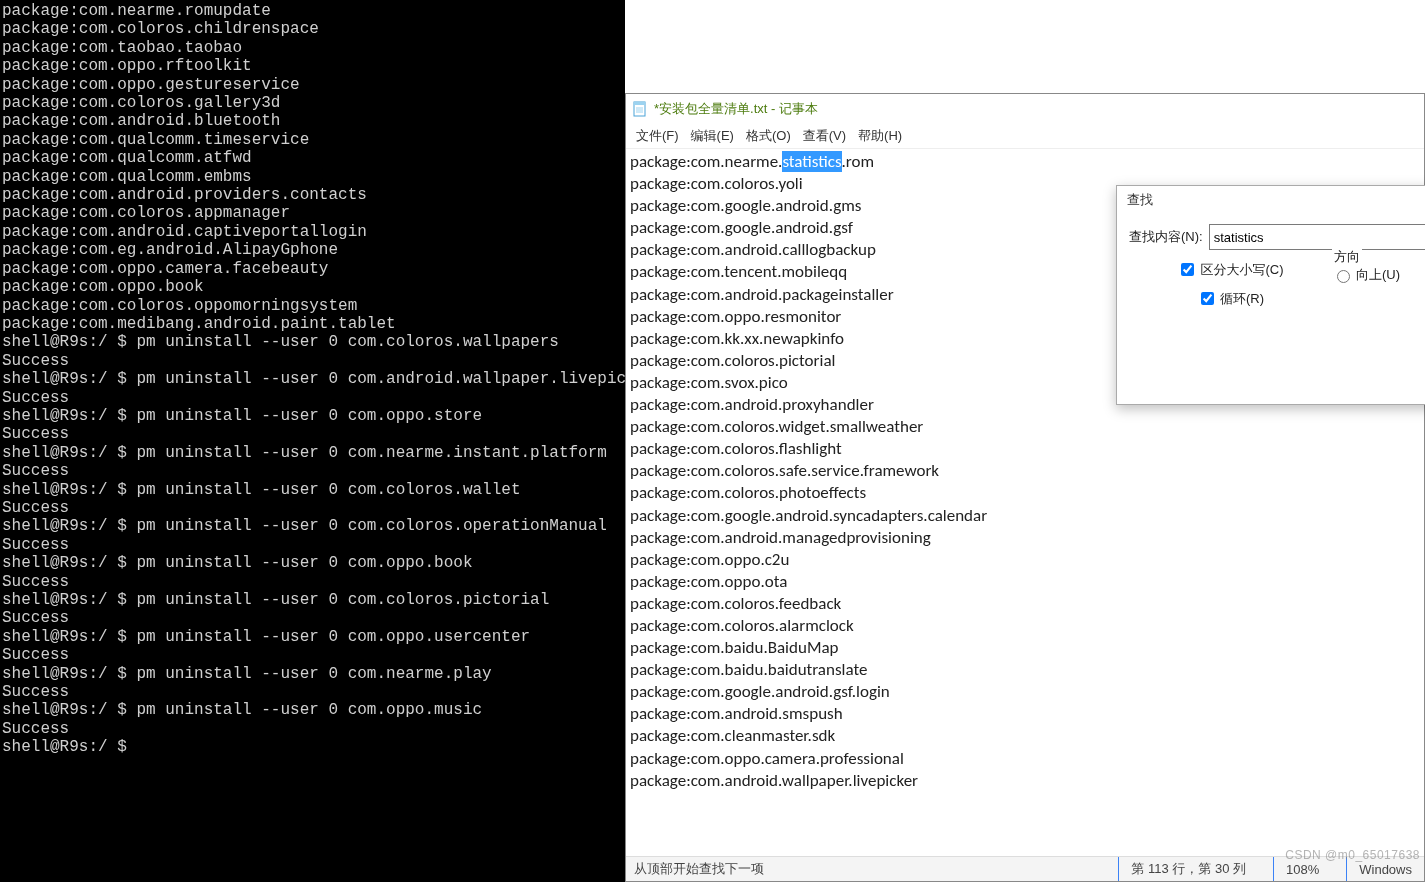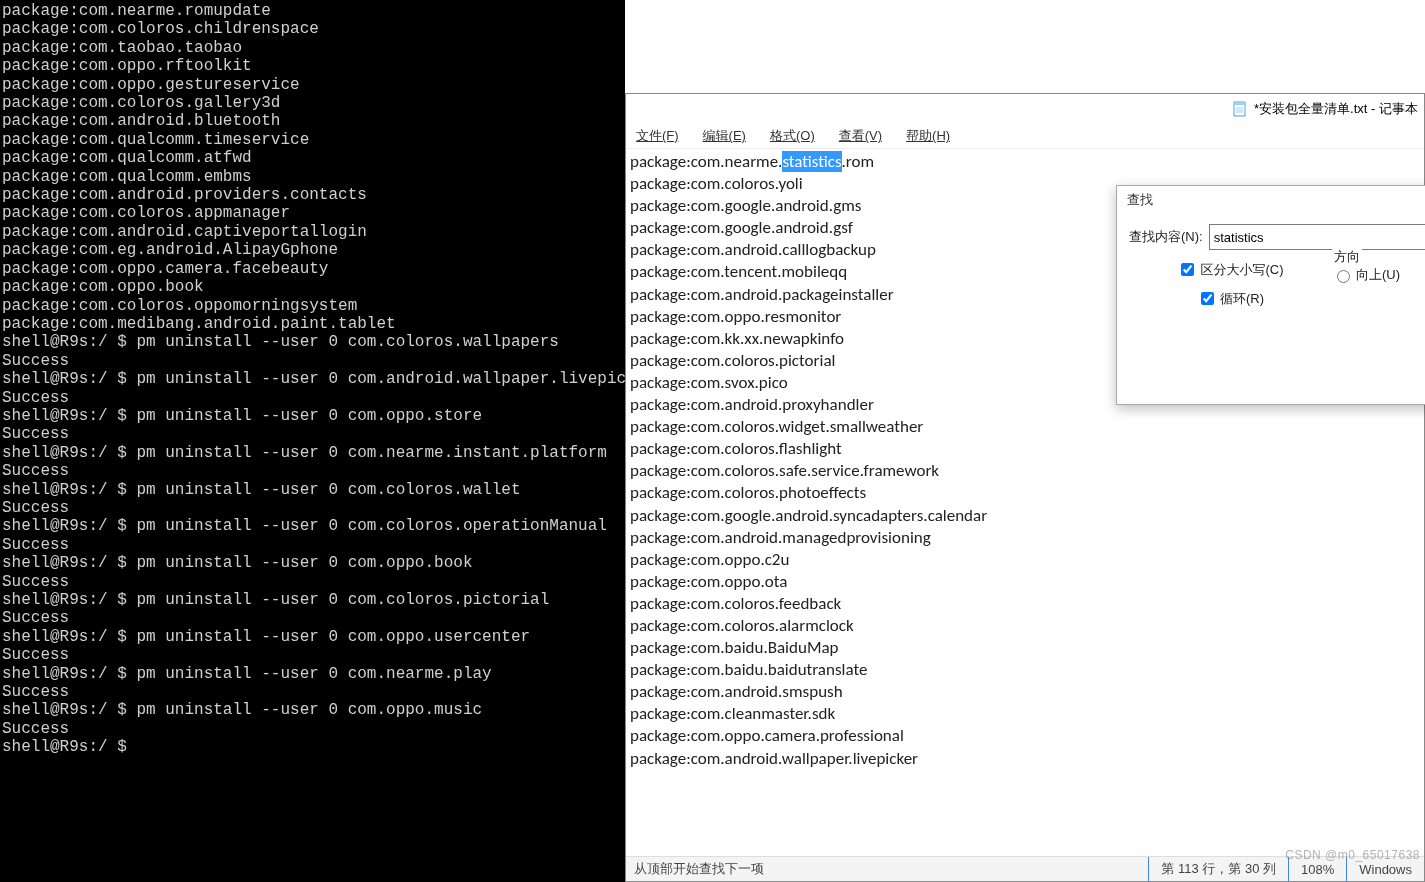--- a/index.html
+++ b/index.html
@@ -1,25 +1,25 @@
 <!DOCTYPE html>
 <html><head>
 <meta charset="utf-8">
 <style>
   html,body{margin:0;padding:0;width:1425px;height:882px;overflow:hidden;font-family:"Microsoft YaHei",Arial,sans-serif;}
   .terminal{position:absolute;left:0;top:0;width:625px;height:882px;background:#000;color:#d0d0d0;font-family:"NSimSun","SimSun","Courier New",monospace;font-size:16px;line-height:18.4px;padding:2px 2px;box-sizing:border-box;white-space:pre;overflow:hidden;}
   .notepad{position:absolute;left:625px;top:93px;width:800px;height:789px;background:#fff;border:1px solid #888;box-sizing:border-box;}
-  .np-titlebar{height:30px;display:flex;align-items:center;padding:0 6px;background:#fff;color:#000000;font-size:13px;justify-content:flex-end;}
+  .np-titlebar{height:30px;display:flex;align-items:center;padding:0 6px;background:#fff;color:#4d7c0f;font-size:13px;}
   .np-icon{width:16px;height:16px;margin-right:6px;display:inline-block;}
   .np-icon svg{width:16px;height:16px;}
-  .np-menu{height:24px;display:flex;align-items:center;gap:20px;padding:0 8px;color:#333;font-size:13px;border-bottom:1px solid #eee;text-decoration:underline;}
+  .np-menu{height:24px;display:flex;align-items:center;gap:8px;padding:0 8px;color:#333;font-size:13px;border-bottom:1px solid #eee;}
   .np-menu span{padding:1px 2px;}
   .np-body{position:relative;height:calc(100% - 30px - 24px - 24px);overflow:hidden;font-family:Calibri,"Segoe UI",Arial,sans-serif;font-size:17px;line-height:22.1px;color:#222;padding:2px 4px;white-space:nowrap;}
   .sel{background:#3399ff;color:#fff;}
-  .np-status{position:absolute;left:0;right:0;bottom:0;height:24px;border-top:1px solid #ddd;background:#f4f4f4;font-size:13px;color:#444;display:flex;align-items:center;}
+  .np-status{position:absolute;left:0;right:0;bottom:0;height:24px;border-top:1px solid #ddd;background:#f4f4f4;font-size:13px;color:#444;display:flex;align-items:center;gap:15px;}
   .np-status .msg{padding-left:8px;flex:1;}
   .np-status .cell{border-left:1px solid #3b82f6;padding:0 12px;height:100%;display:flex;align-items:center;}
   .find-dialog{position:absolute;left:1116px;top:185px;width:329px;height:220px;background:#fff;border:1px solid #aaa;box-shadow:0 4px 12px rgba(0,0,0,0.25);box-sizing:border-box;font-size:13px;color:#222;}
   .fd-title{height:28px;display:flex;align-items:center;padding:0 10px;font-size:13px;color:#333;background:#fff;}
   .fd-body{padding:10px 12px 8px 12px;}
   .fd-row{display:flex;align-items:center;margin-bottom:0;}
   .fd-row label{margin-right:6px;}
   .fd-row input[type=text]{flex:1;height:22px;border:1px solid #7a7a7a;padding:1px 4px;font-size:13px;outline:none;}
   .fd-opts{display:flex;}
   .fd-left{flex:1;}
@@ -114,20 +114,21 @@
       <div>package:com.coloros.safe.service.framework</div>
       <div>package:com.coloros.photoeffects</div>
       <div>package:com.google.android.syncadapters.calendar</div>
       <div>package:com.android.managedprovisioning</div>
       <div>package:com.oppo.c2u</div>
       <div>package:com.oppo.ota</div>
       <div>package:com.coloros.feedback</div>
       <div>package:com.coloros.alarmclock</div>
       <div>package:com.baidu.BaiduMap</div>
       <div>package:com.baidu.baidutranslate</div>
+      <div>package:com.google.android.gsf.login</div>
       <div>package:com.android.smspush</div>
       <div>package:com.cleanmaster.sdk</div>
       <div>package:com.oppo.camera.professional</div>
       <div>package:com.android.wallpaper.livepicker</div>
     </div>
   <div class="np-status">
     <div class="msg">从顶部开始查找下一项</div>
     <div class="cell">第 113 行，第 30 列</div>
     <div class="cell">108%</div>
     <div class="cell">Windows</div>

